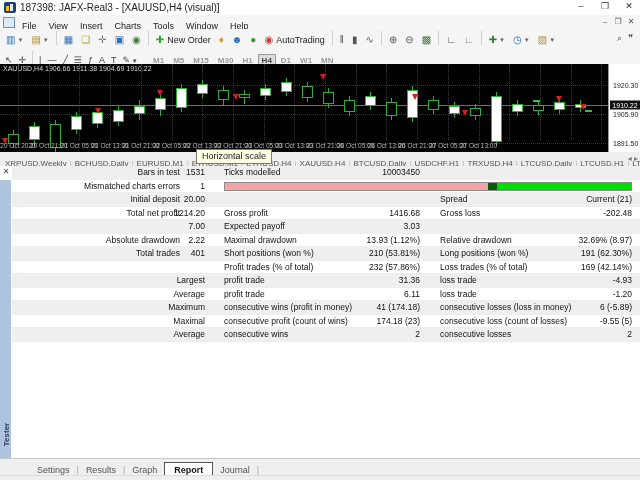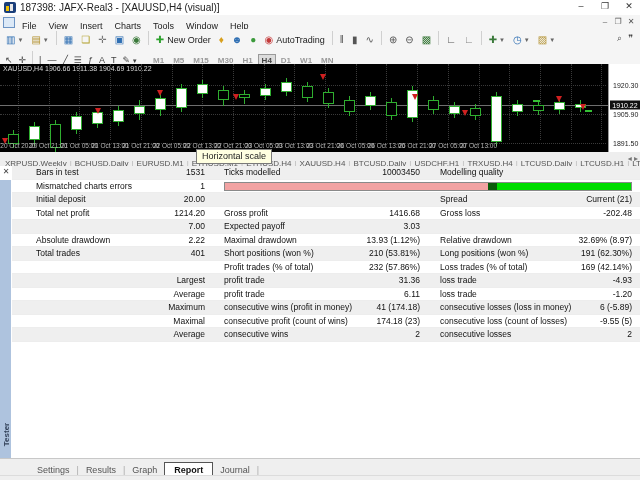--- a/index.html
+++ b/index.html
@@ -60,21 +60,21 @@
            font-size:9px;color:#222;line-height:13px;padding:0 5px;z-index:30;white-space:nowrap;}
   
   #report{left:0;top:166px;width:640px;height:292px;background:#ffffff;}
   #teststrip{position:absolute;left:0;top:14px;width:11px;height:294px;background:#aec3de;}
   #testerlabel{position:absolute;left:-14px;top:250px;width:40px;transform:rotate(-90deg);transform-origin:center;
                font-size:8px;font-weight:bold;color:#33425a;text-align:center;}
   #testclose{position:absolute;left:1px;top:1px;width:10px;height:10px;font-size:8px;color:#444;text-align:center;line-height:10px;}
   .rrow{position:absolute;left:12px;width:628px;height:13.5px;box-sizing:border-box;border-bottom:1px solid #ededed;}
   .rrow.alt{background:#efefef;}
   .rcell{position:absolute;top:0;font-size:8.5px;line-height:13px;color:#111;white-space:nowrap;overflow:hidden;}
-  .ra{left:24px;width:150px;}
+  .ra{left:18px;width:150px;text-align:right;}
   .rav{left:88px;width:105px;text-align:right;}
   .rb{left:212px;width:190px;}
   .rbv{left:308px;width:100px;text-align:right;}
   .rc{left:428px;width:180px;}
   .rcv{left:515px;width:105px;text-align:right;}
   #qualbar{position:absolute;left:212px;top:2px;width:408px;height:9px;border:1px solid #8a8a8a;box-sizing:border-box;display:flex;}
   #qualbar .seg{height:100%;}
   
   #bottomtabs{left:0;top:458px;width:640px;height:17px;background:#efefef;border-top:1px solid #c8c8c8;white-space:nowrap;}
   .btab{display:inline-block;font-size:9px;color:#555;padding:2px 7px;cursor:default;}
@@ -295,21 +295,20 @@
     <span id="testclose">✕</span>
     <div id="teststrip">
       <span id="testerlabel">Tester</span>
     </div>
     <div id="reportrows">
         <div class="rrow alt" style="top: 0px;">
           <span class="rcell ra">Bars in test</span>
           <span class="rcell rav">1531</span>
           <span class="rcell rb">Ticks modelled</span>
           <span class="rcell rbv">10003450</span>
-          <span class="rcell rc">Modelling quality</span>
         </div>
         <div class="rrow" style="top: 13.5px;">
           <span class="rcell ra">Mismatched charts errors</span>
           <span class="rcell rav">1</span>
           <div id="qualbar">
             <div class="seg" style="width: 64.7%; background: rgb(242, 163, 163);"></div>
             <div class="seg" style="width: 2.3%; background: rgb(10, 92, 10);"></div>
             <div class="seg" style="flex: 1 1 0%; background: rgb(0, 221, 0);"></div>
           </div>
         </div>

